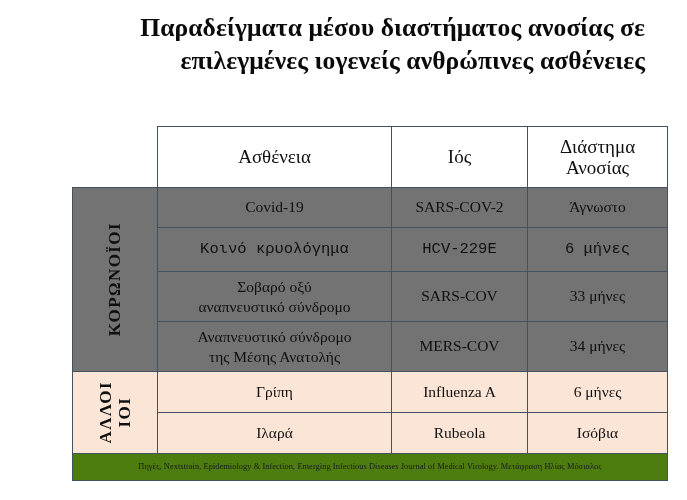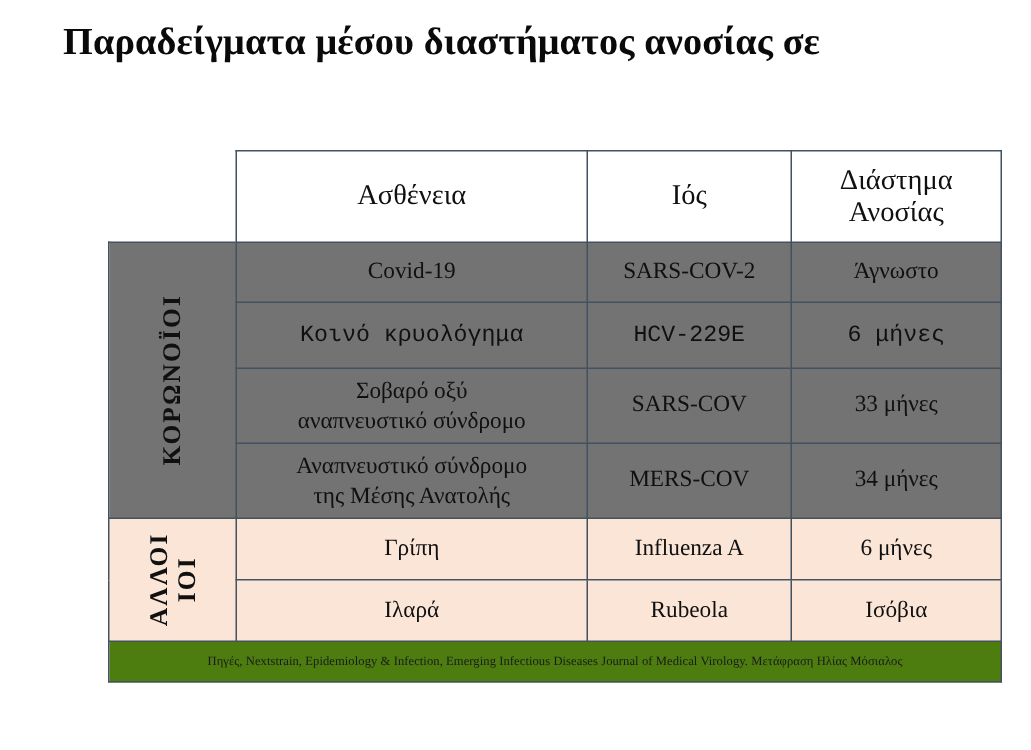--- a/index.html
+++ b/index.html
@@ -18,35 +18,35 @@
   .page {
     position: relative;
     width: 687px;
     height: 500px;
     box-sizing: border-box;
   }
 
   
   .title-block {
     padding: 12px 42px 0 42px;
-    text-align: left;
+    text-align: right;
   }
   .title-line {
     font-size: 25.5px;
     font-weight: bold;
     line-height: 1.29;
     letter-spacing: 0.1px;
     color: #0a0a0a;
   }
 
   
   .table-wrap {
     position: absolute;
     left: 72px;
-    top: 100px;
+    top: 126px;
     width: 595px;
   }
 
   table.matrix {
     border-collapse: collapse;
     table-layout: fixed;
     width: 595px;
     background: #ffffff;
   }
 
@@ -137,20 +137,21 @@
     text-align: center;
   }
 </style>
 </head>
 <body>
 
 <div class="page">
 
   <div class="title-block">
     <div class="title-line">Παραδείγματα μέσου διαστήματος ανοσίας σε</div>
+    <div class="title-line">επιλεγμένες ιογενείς ανθρώπινες ασθένειες</div>
   </div>
 
   <div class="table-wrap">
     <table class="matrix">
       <colgroup>
         <col class="c-cat">
         <col class="c-disease">
         <col class="c-virus">
         <col class="c-interval">
       </colgroup>

